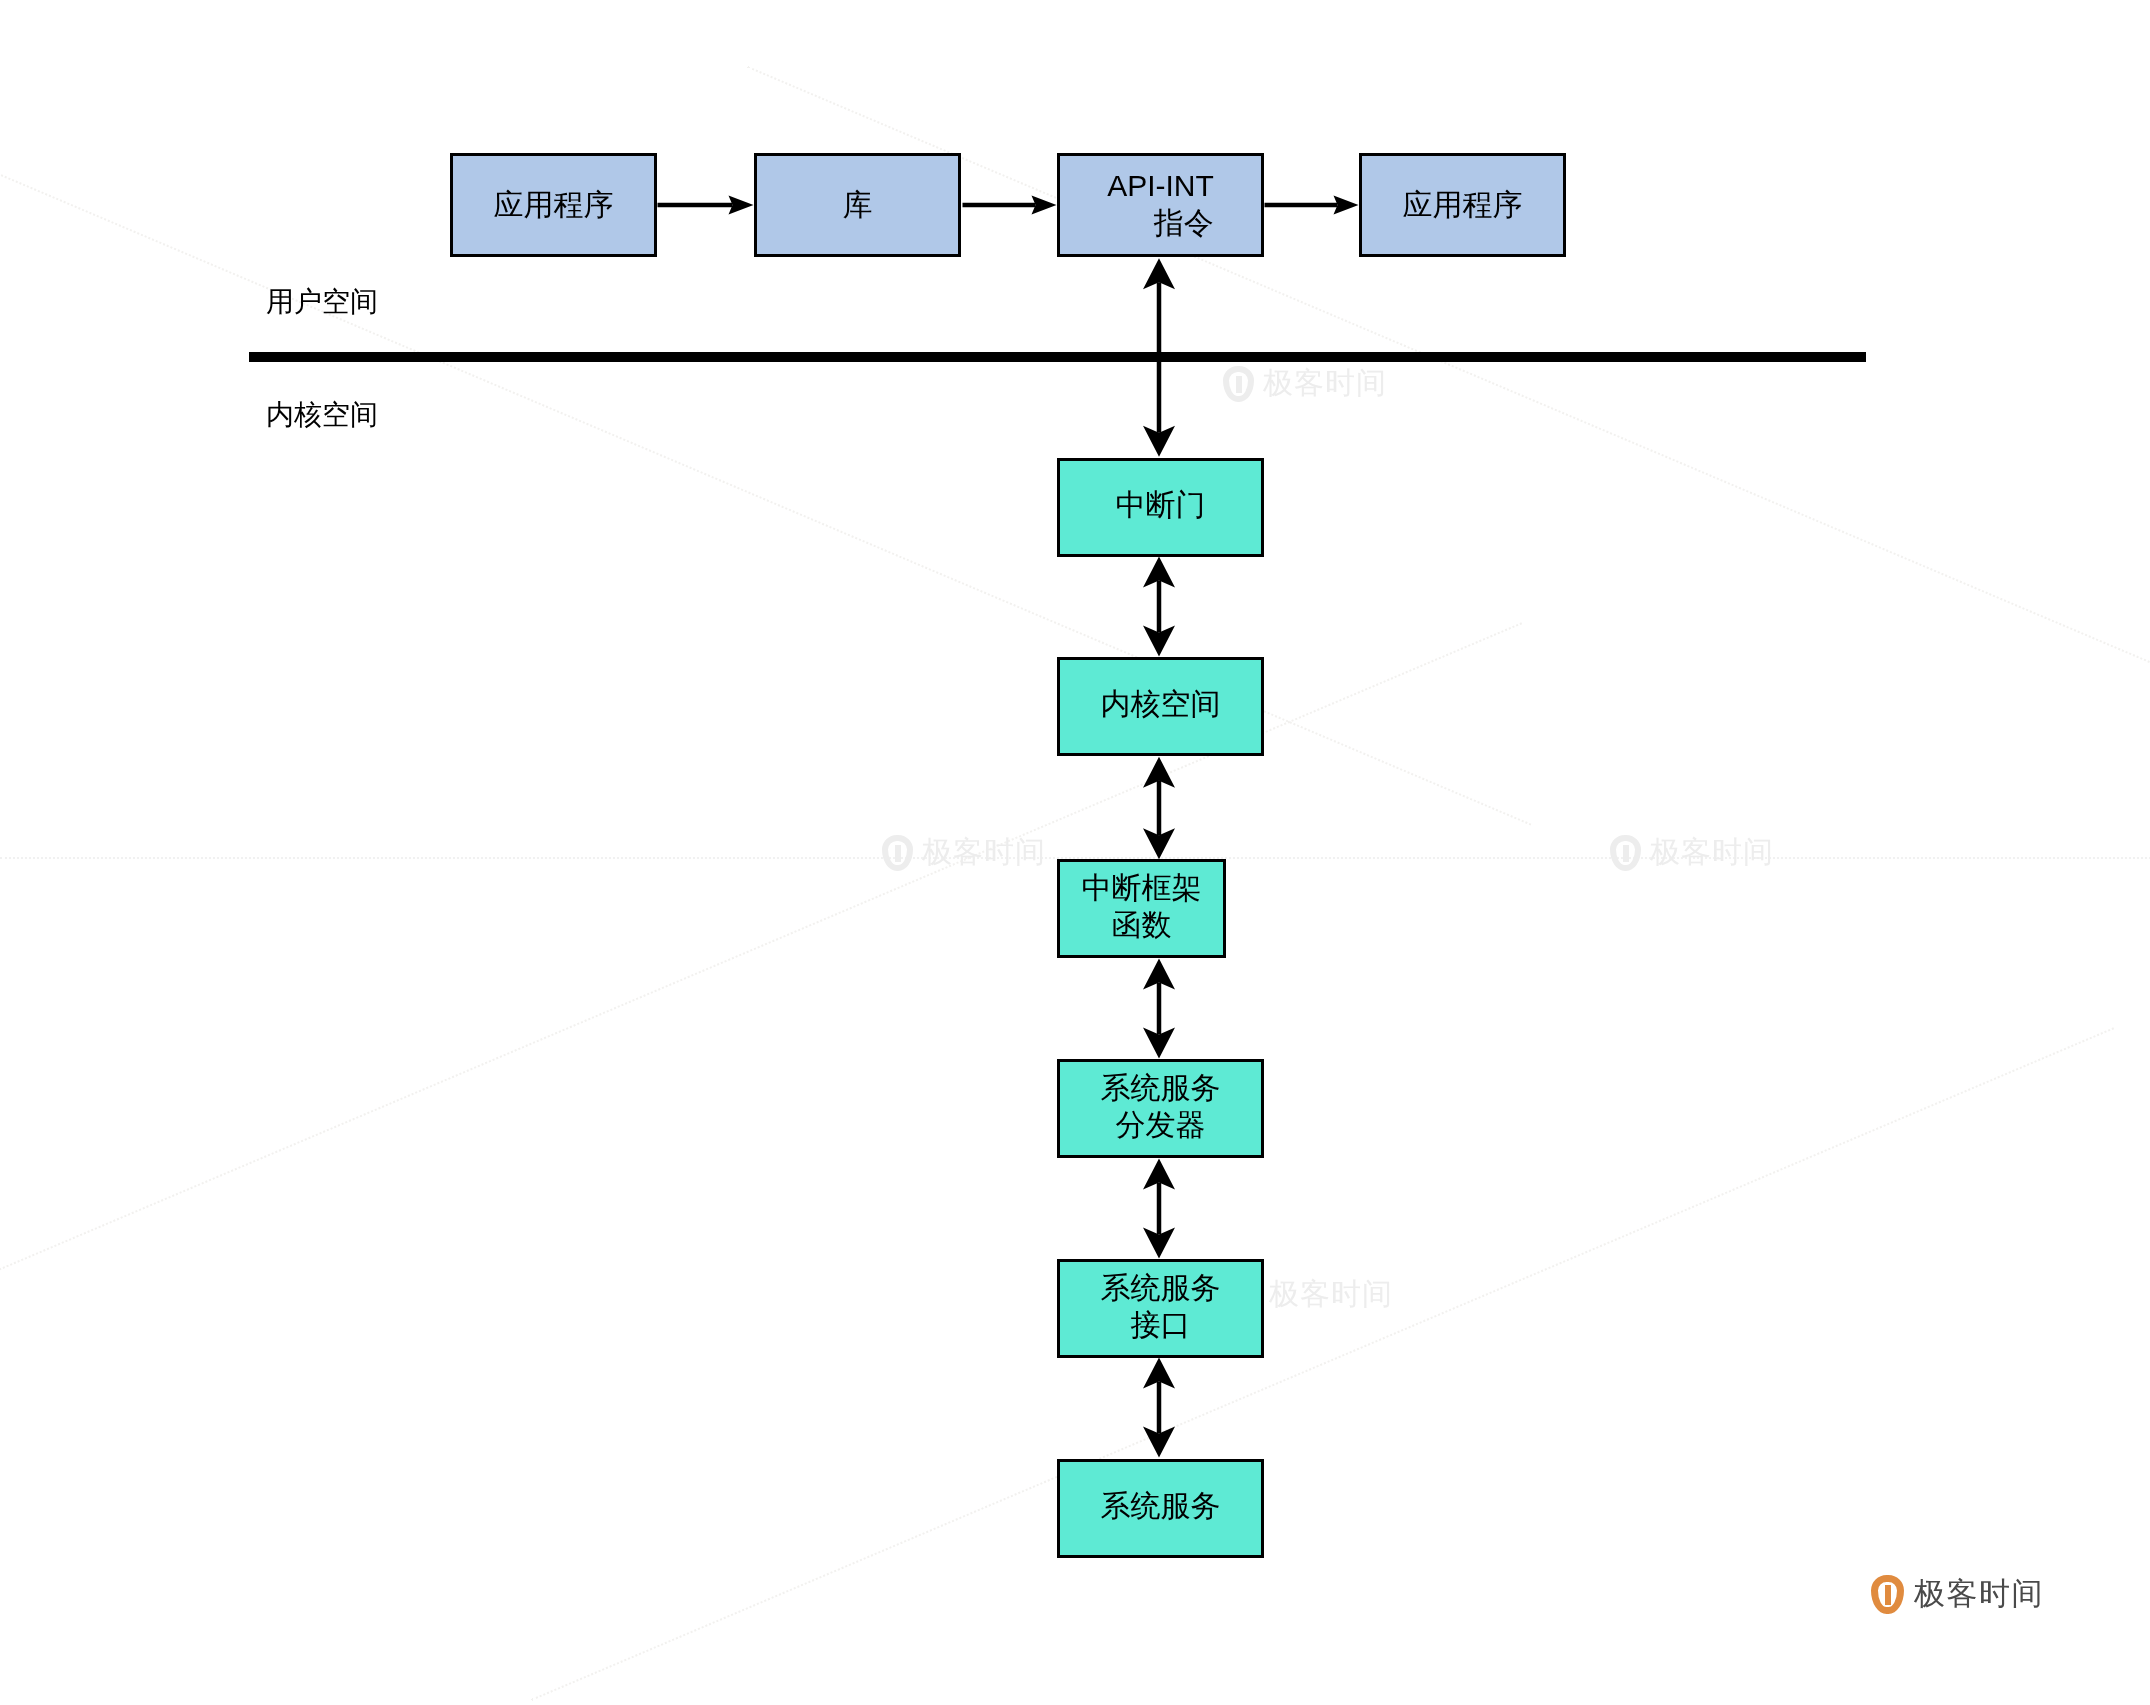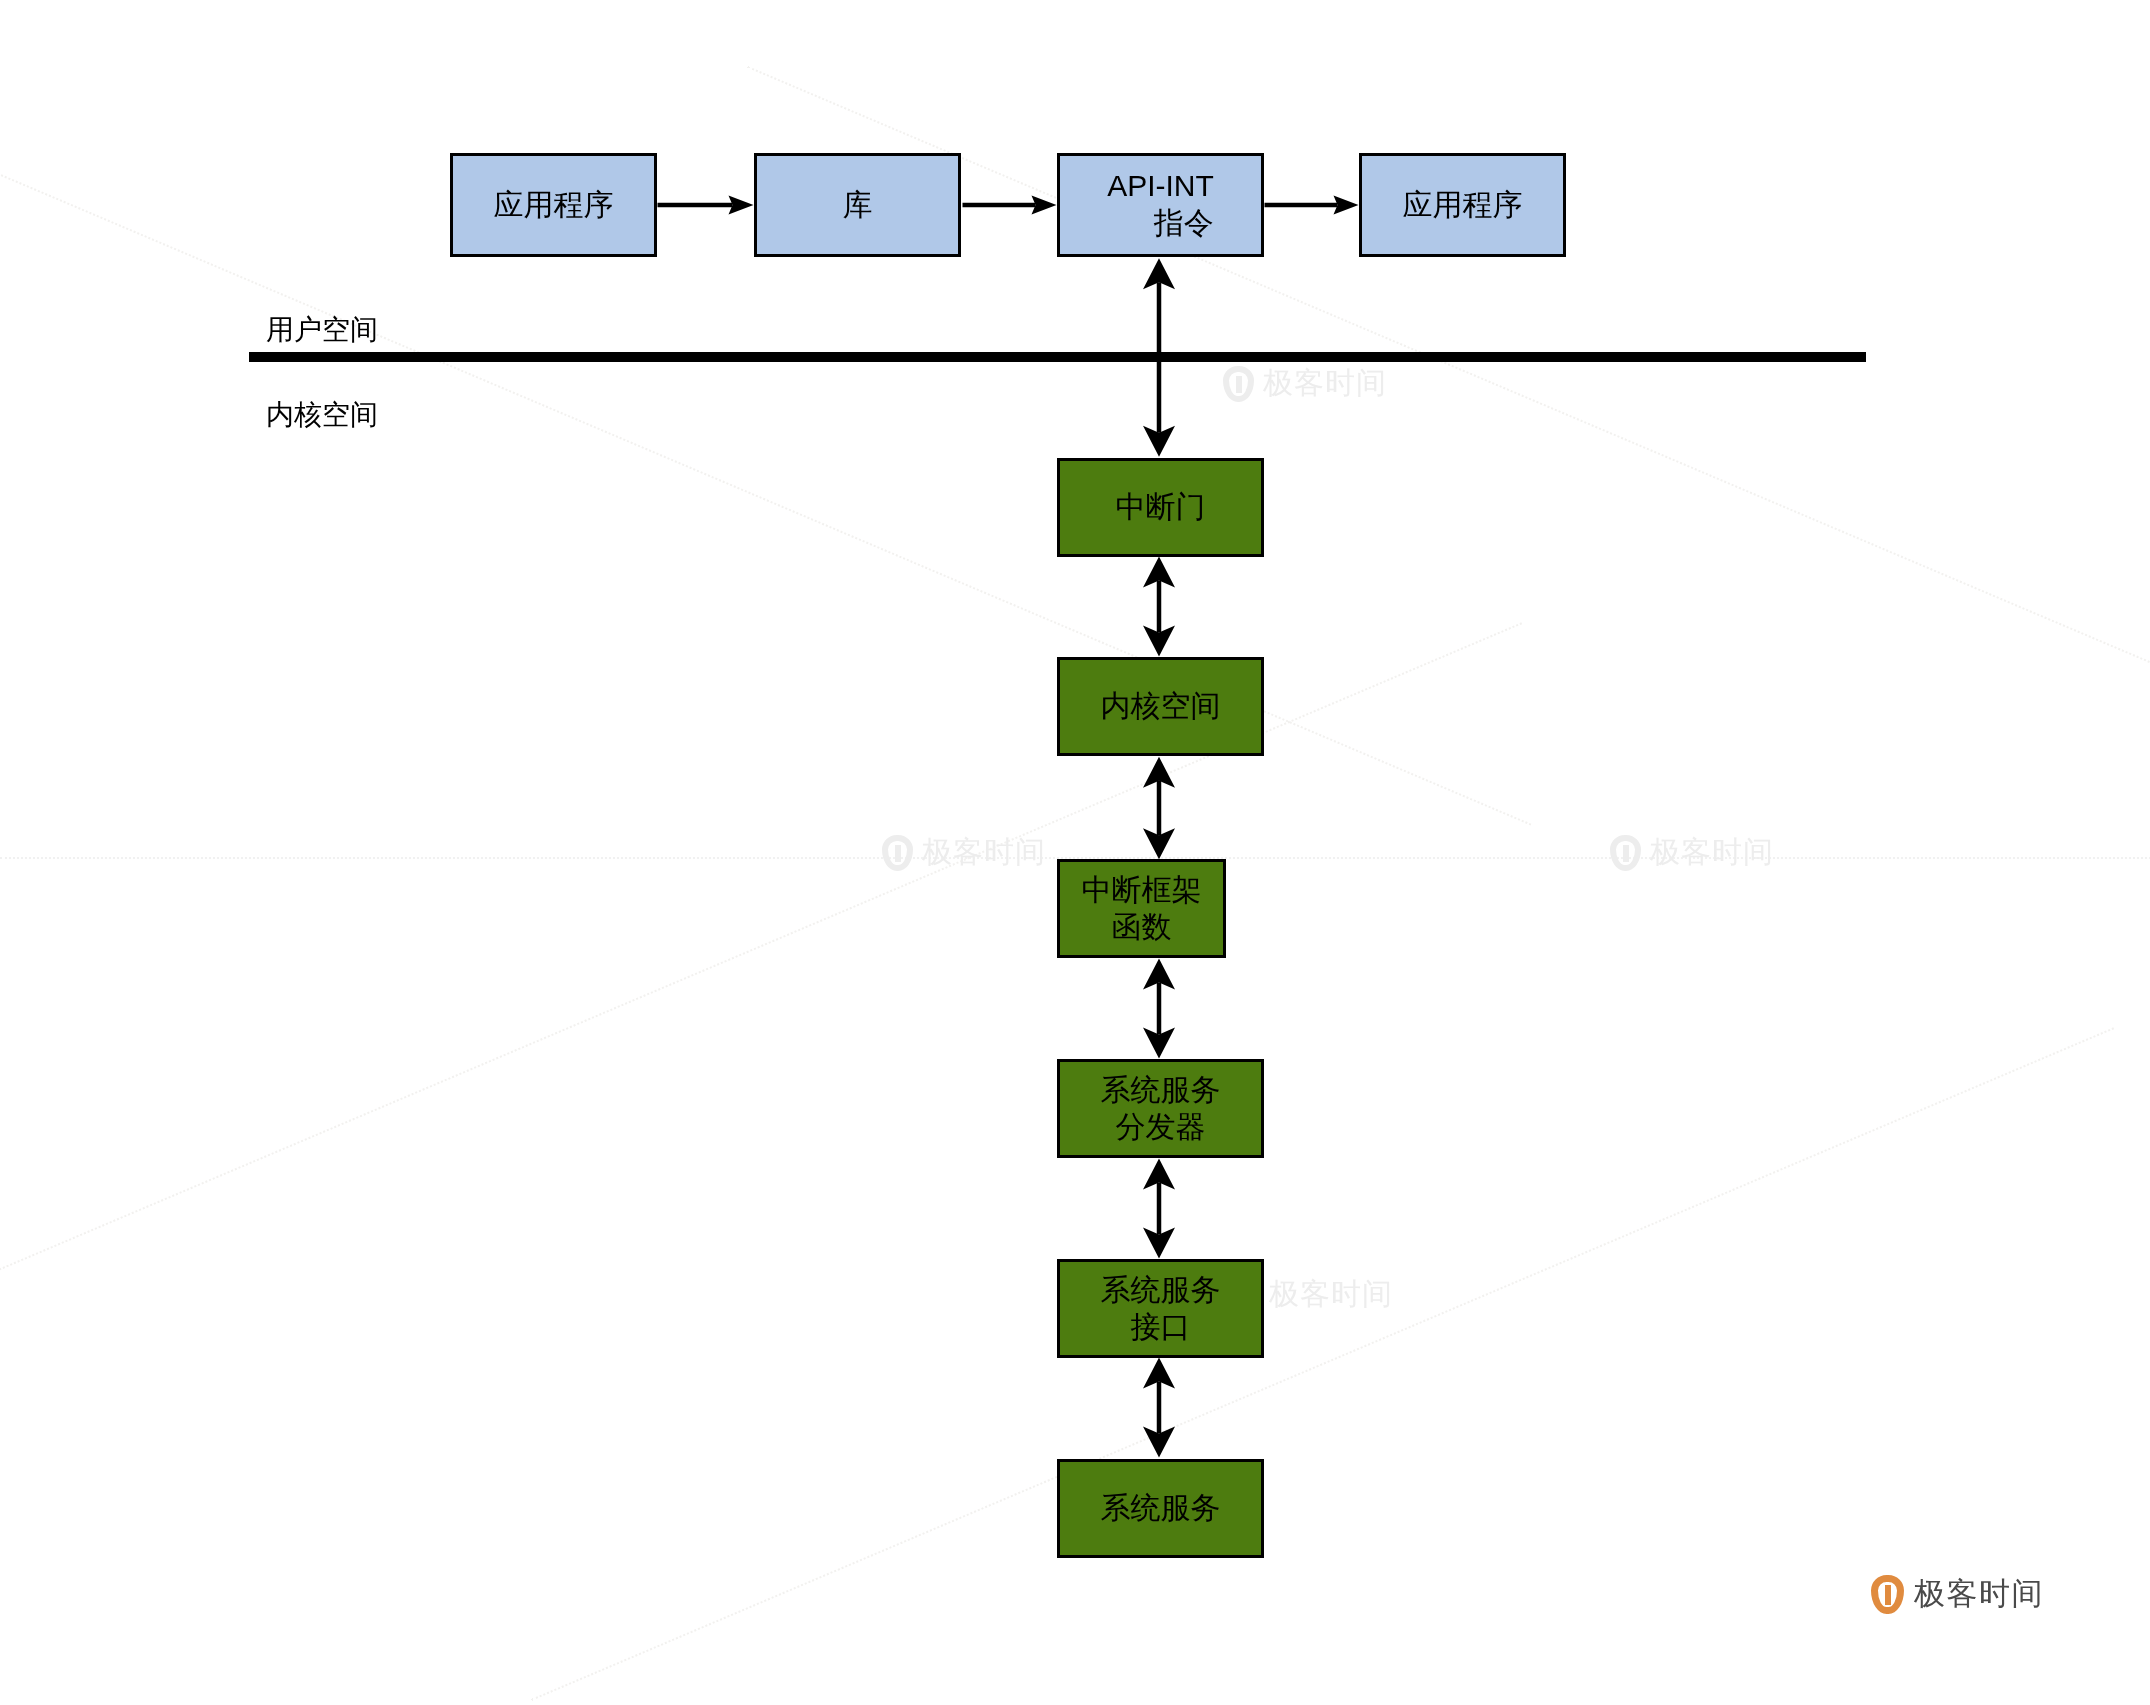--- a/index.html
+++ b/index.html
@@ -124,21 +124,21 @@
     display: flex;
     align-items: center;
     justify-content: center;
     text-align: center;
     color: #000000;
     font-size: 30px;
     line-height: 1.22;
     white-space: pre-line;
   }
   .node.user  { background: #b0c8e8; }
-  .node.kern  { background: #4d7c0f; }
+  .node.kern  { background: #5eead4; font-family: Liberation Mono, monospace; }
 
   
   .space-label {
     position: absolute;
     font-size: 28px;
     color: #000000;
     white-space: nowrap;
   }
 
   
@@ -204,21 +204,21 @@
       <polygon points="188,20 138,1 146,20 138,39" fill="#000"></polygon>
     </svg>
   </div>
   <div class="conn" style="left:1264px; top:195px;">
     <svg width="95" height="20" viewBox="0 0 188 40">
       <line x1="0" y1="20" x2="146" y2="20" stroke="#000" stroke-width="9"></line>
       <polygon points="188,20 138,1 146,20 138,39" fill="#000"></polygon>
     </svg>
   </div>
 
-  <div class="space-label" style="left:266px; top:283px;margin-top:28px;">用户空间</div>
+  <div class="space-label" style="left:266px; top:283px;">用户空间</div>
 
   <div class="space-label" style="left:266px; top:396px;">内核空间</div>
 
   <div class="divider" style="left:249px; top:352px; width:1617px; height:10px;"></div>
 
   <div class="conn" style="left:1139px; top:257px;">
     <svg width="40" height="201" viewBox="0 0 80 397">
       <line x1="40" y1="48" x2="40" y2="349" stroke="#000" stroke-width="9"></line>
       <polygon points="40,0 8,62 40,48 72,62" fill="#000"></polygon>
       <polygon points="40,397 8,335 40,349 72,335" fill="#000"></polygon>

